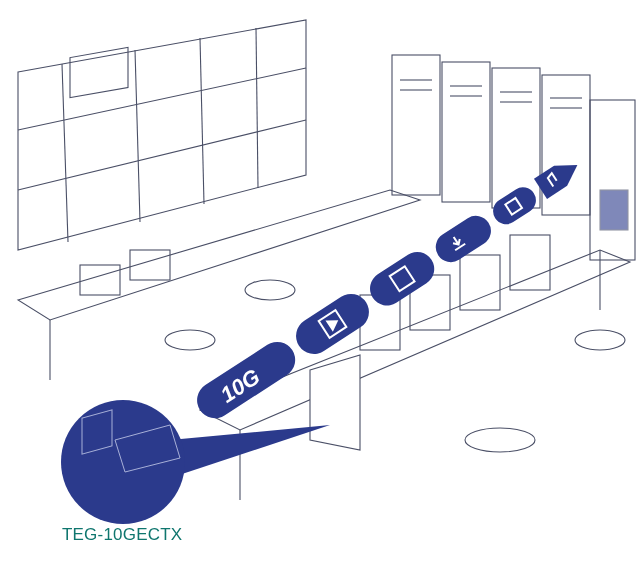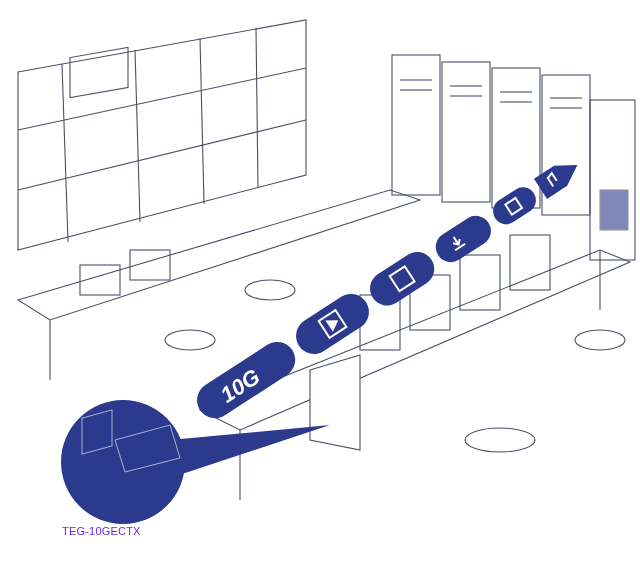--- a/index.html
+++ b/index.html
@@ -1,18 +1,18 @@
 <!DOCTYPE html>
 <html><head>
 <meta charset="utf-8">
 <style>
   html,body{margin:0;padding:0;background:#fff;}
   body{width:640px;height:562px;position:relative;overflow:hidden;font-family:"Liberation Sans",sans-serif;}
   svg{position:absolute;left:0;top:0;}
-  .caption{position:absolute;left:62px;top:525px;font-size:11px;color:#6d28d9;letter-spacing:0.2px;font-family:"Liberation Sans",sans-serif;}
+  .caption{position:absolute;left:62px;top:525px;font-size:17px;color:#0f766e;letter-spacing:0.2px;font-family:"Liberation Sans",sans-serif;}
   .badge-text{font-family:"Liberation Sans",sans-serif;font-weight:bold;font-style:italic;}
 </style>
 </head>
 <body>
 
 <svg width="640" height="562" viewBox="0 0 640 562">
   <g fill="none" stroke="#4a4f66" stroke-width="1.1">
 
     <g>
       <polygon points="18,72 306,20 306,175 18,250"></polygon>

